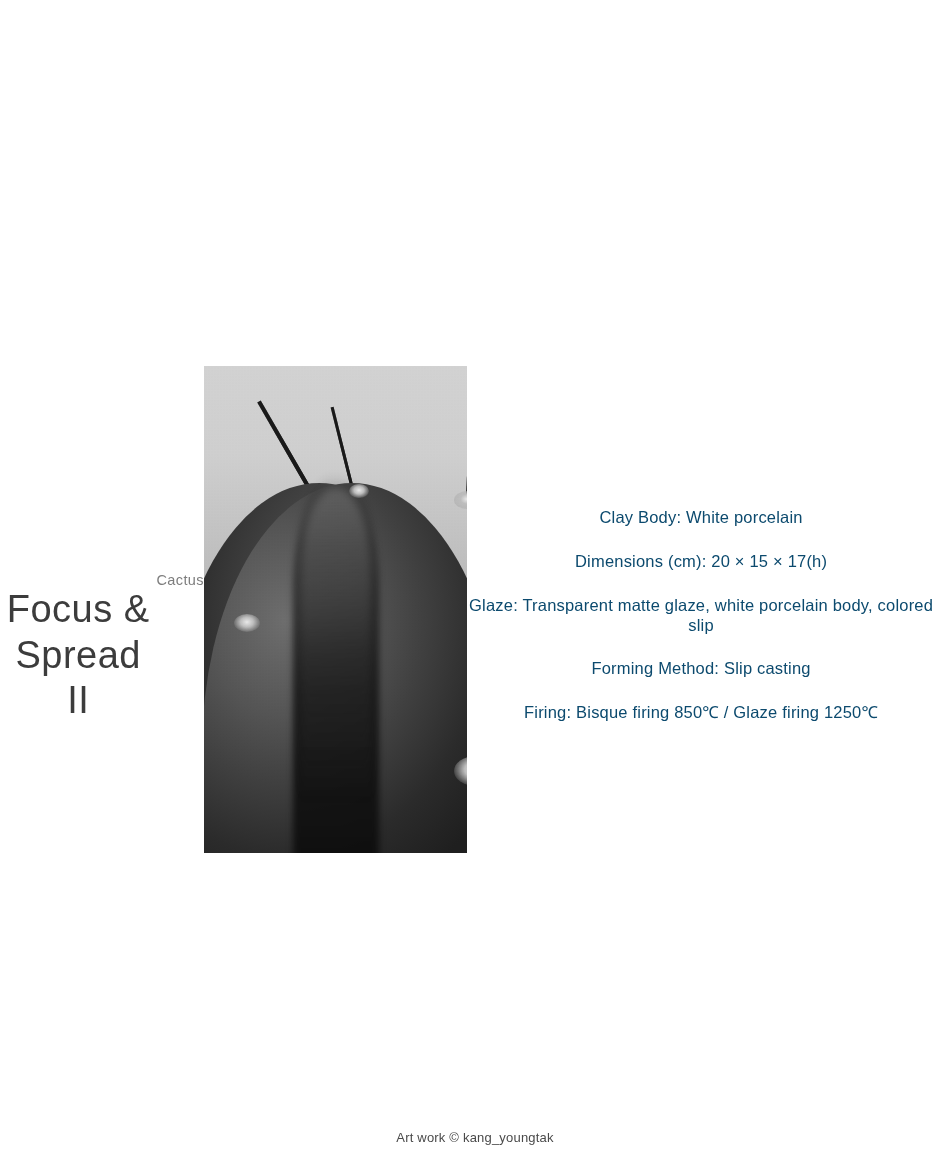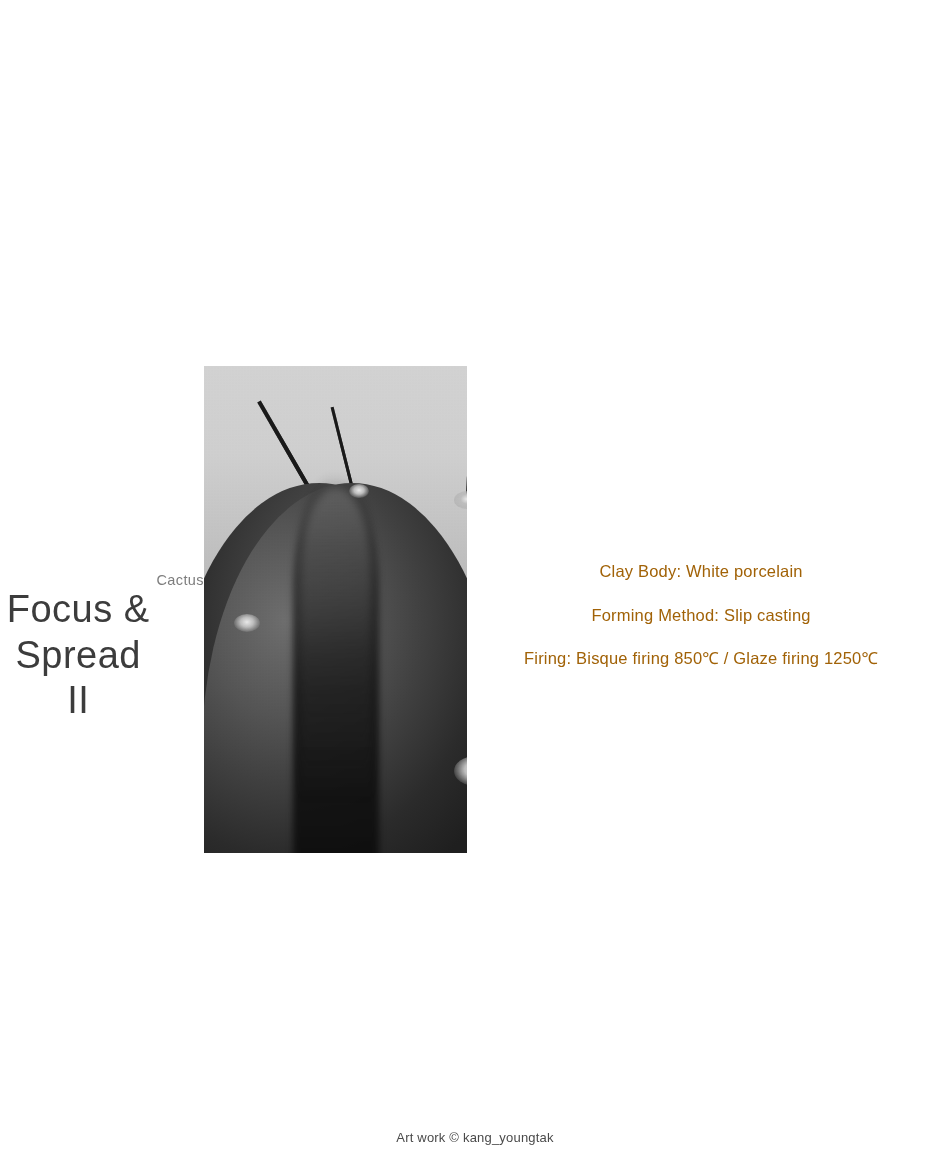--- a/index.html
+++ b/index.html
@@ -123,21 +123,21 @@
   }
   .specs {
     margin-top: 72px;
     width: 100%;
     display: flex;
     flex-direction: column;
     align-items: center;
   }
   .spec-line {
     font-size: 16.5px;
-    color: #a16207;
+    color: #0c4a6e;
     line-height: 1.2;
     margin-bottom: 24px;
     text-align: center;
     letter-spacing: 0.2px;
   }
   .spec-line:last-child { margin-bottom: 0; }
   .credit {
     position: absolute;
     bottom: 14px;
     left: 15px;
@@ -180,18 +180,20 @@
       <div class="areole" style="left:470px; top:248px;"></div>
       <div class="areole" style="left:145px; top:118px; width:20px; height:14px;"></div>
       <div class="areole" style="left:360px; top:118px; width:20px; height:14px;"></div>
 
       <div class="grain"></div>
     </div>
   </div>
 
   <div class="specs">
     <div class="spec-line">Clay Body: White porcelain</div>
+    <div class="spec-line">Dimensions (cm): 20 × 15 × 17(h)</div>
+    <div class="spec-line">Glaze: Transparent matte glaze, white porcelain body, colored slip</div>
     <div class="spec-line">Forming Method: Slip casting</div>
     <div class="spec-line">Firing: Bisque firing 850℃ / Glaze firing 1250℃</div>
   </div>
 
   <div class="credit">Art work  © kang_youngtak</div>
 </div>
 
 </body></html>

